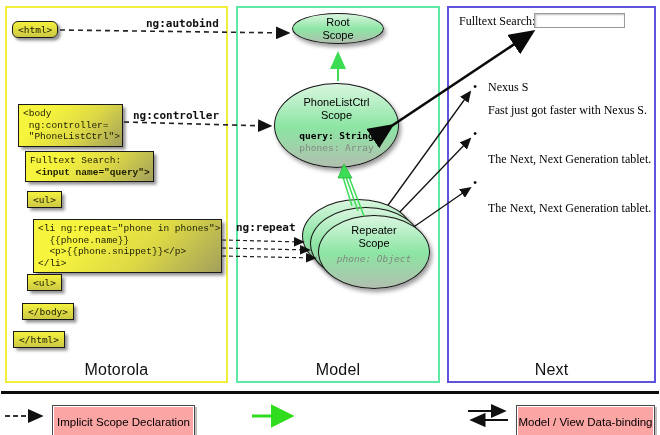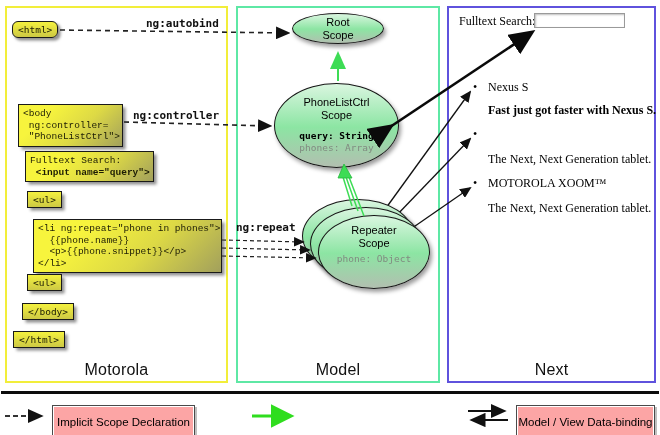--- a/index.html
+++ b/index.html
@@ -108,35 +108,34 @@
 Scope</div>
     <div class="eprop q" style="margin-top:9px;">query: String</div>
     <div class="eprop g">phones: Array</div>
   </div>
 
   <div class="ellipse" style="left:302px;top:199px;width:112px;height:74px;"></div>
   <div class="ellipse" style="left:310px;top:207px;width:112px;height:74px;"></div>
   <div class="ellipse" style="left:318px;top:215px;width:112px;height:74px;padding-top:8px;">
     <div class="etitle">Repeater
 Scope</div>
-    <div class="eprop g" style="margin-top:4px;">phone: Object</div>
+    <div class="eprop g" style="margin-top:4px;font-style:italic;">phone: Object</div>
   </div>
 
   <div class="vtext serif" style="left:459px;top:14px;">Fulltext Search:</div>
   <input class="search-input" type="text" value="" style="">
 
   <div class="vtext serif" style="left:473px;top:80px;">•</div>
   <div class="vtext serif" style="left:488px;top:80px;">Nexus S</div>
-  <div class="vtext serif" style="left:488px;top:103px;font-weight:bold;">Fast just got faster with Nexus S.</div>
+  <div class="vtext serif" style="left:488px;top:103px;">Fast just got faster with Nexus S.</div>
 
   <div class="vtext serif" style="left:473px;top:127px;">•</div>
   <div class="vtext serif" style="left:488px;top:152px;">The Next, Next Generation tablet.</div>
 
   <div class="vtext serif" style="left:473px;top:176px;">•</div>
-  <div class="vtext serif" style="left:488px;top:176px;">MOTOROLA XOOM™</div>
   <div class="vtext serif" style="left:488px;top:201px;">The Next, Next Generation tablet.</div>
 
   <div class="separator"></div>
   <div class="legendbox" style="left:52px;width:143px;">Implicit Scope Declaration</div>
   <div class="legendbox" style="left:516px;width:139px;">Model / View Data-binding</div>
 
   <svg class="layer" width="660" height="435">
     <defs>
       <marker id="ab2" markerWidth="9" markerHeight="8" refX="7.5" refY="4" orient="auto">
         <path d="M0,0 L9,4 L0,8 z" fill="#111"></path>

